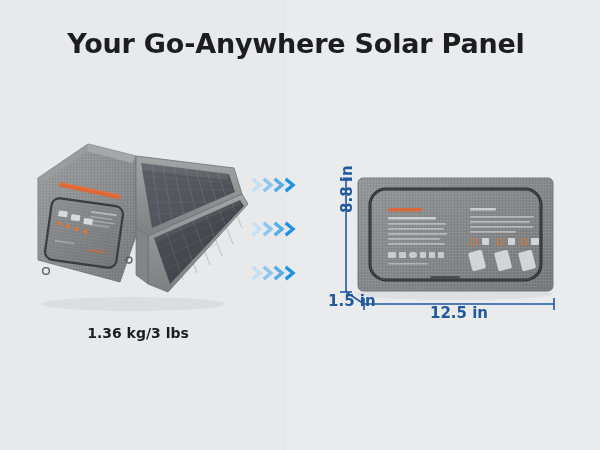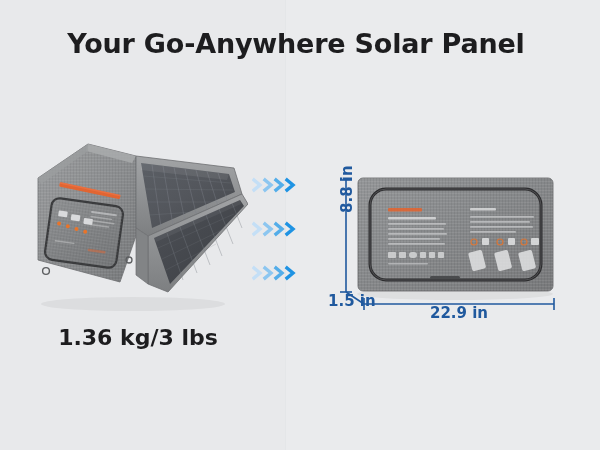--- a/index.html
+++ b/index.html
@@ -65,21 +65,21 @@
     height: 180px;
   }
   .panel-svg { display: block; }
 
   .weight-label {
     position: absolute;
     left: 28px;
     top: 325px;
     width: 220px;
     text-align: center;
-    font-size: 22px;
+    font-size: 14px;
     font-weight: bold;
     color: #1d1d1f;
     font-family: "DejaVu Sans", sans-serif;
   }
 
   
   .arrows {
     position: absolute;
     left: 252px;
     top: 172px;
@@ -384,15 +384,15 @@
       <line x1="28" y1="124" x2="46" y2="136"></line>
 
       <line x1="46" y1="136" x2="236" y2="136"></line>
       <line x1="46" y1="130" x2="46" y2="142"></line>
       <line x1="236" y1="130" x2="236" y2="142"></line>
     </g>
   </svg>
 
   <div class="dim-label dim-h">8.8 in</div>
   <div class="dim-label dim-d">1.5 in</div>
-  <div class="dim-label dim-w">22.9 in</div>
+  <div class="dim-label dim-w">12.5 in</div>
 
 </div>
 
 </body></html>

